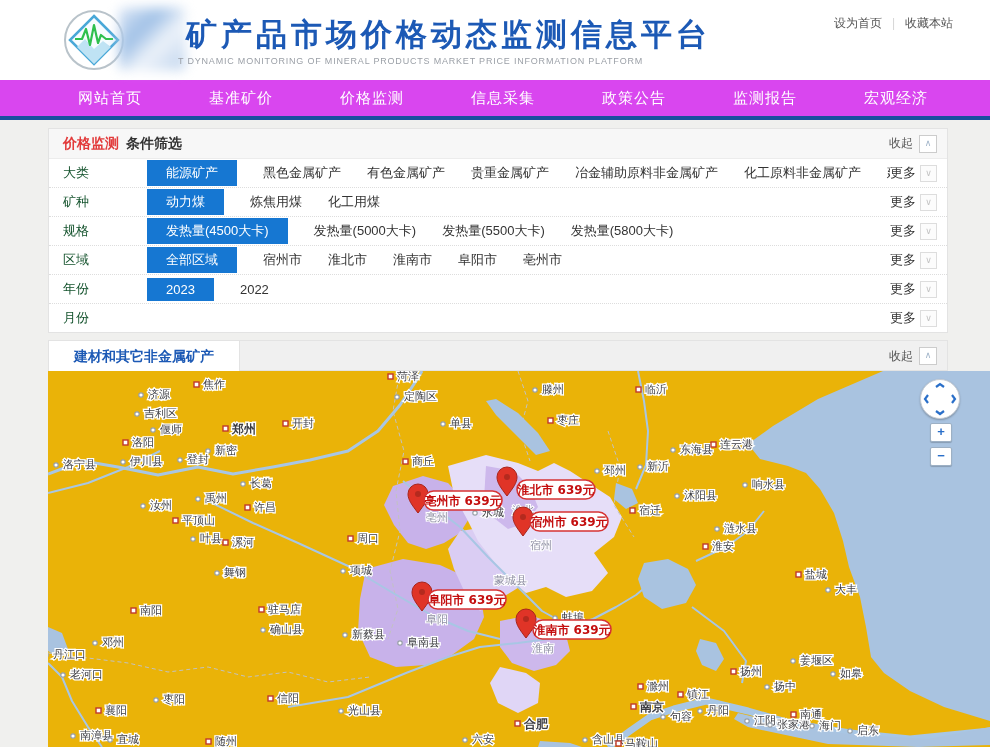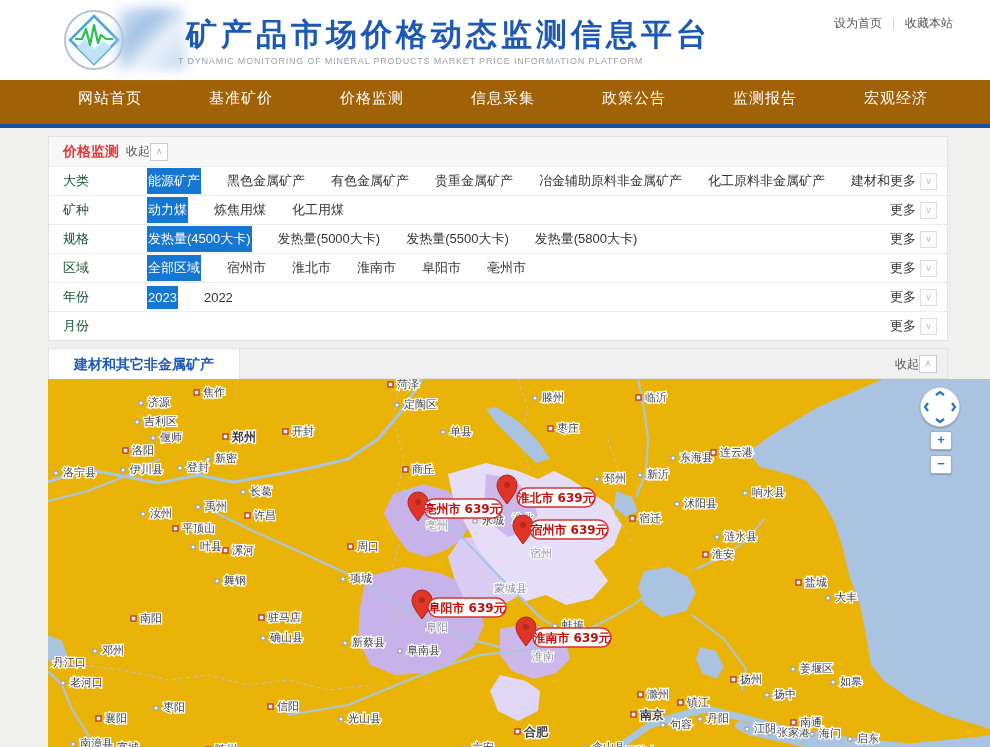--- a/index.html
+++ b/index.html
@@ -11,36 +11,36 @@
   .logo{position:absolute;left:63px;top:9px;width:62px;height:62px;}
   .redacted{position:absolute;left:119px;top:8px;width:66px;height:62px;border-radius:4px;
     background:linear-gradient(135deg,#dce7f6 0%,#9fc0e6 35%,#eef3fa 60%,#bcd2ec 100%);filter:blur(6px);}
   .title-zh{position:absolute;left:186px;top:14px;font-size:31px;font-weight:bold;color:#1c59b5;letter-spacing:4px;white-space:nowrap;}
   .title-en{position:absolute;left:178px;top:56px;font-size:9px;color:#9a9fa6;letter-spacing:0.8px;white-space:nowrap;}
   .top-links{position:absolute;right:37px;top:15px;font-size:12px;color:#555;}
   .top-links a{color:#555;}
   .top-links .sep{margin:0 10px;color:#d5d5d5;}
 
   
-  .nav{height:36px;background:#a16207;border-bottom:4px solid#1a4f9e;display:flex;align-items:center;justify-content:space-between;padding:0 62px 8px 78px;}
+  .nav{height:36px;background:#d946ef;border-bottom:4px solid#1a4f9e;display:flex;align-items:center;justify-content:space-between;padding:0 62px 0 78px;}
   .nav-item{color:#fff;font-size:15px;letter-spacing:1px;}
 
   
   .panel{width:898px;margin:8px 0 0 48px;background:#fff;border:1px solid #e3e3e3;}
   .panel-head{height:29px;background:#f7f7f7;border-bottom:1px solid #ececec;display:flex;align-items:center;padding:0 10px 0 14px;}
   .ph-red{color:#e23a3a;font-weight:bold;font-size:14px;margin-right:7px;}
   .ph-rest{color:#333;font-weight:bold;font-size:14px;flex:1;}
-  .collapse{display:flex;align-items:center;color:#555;font-size:12px;cursor:pointer;}
+  .collapse{display:flex;align-items:center;gap:6px;color:#555;font-size:12px;cursor:pointer;}
   .chev-box{display:inline-block;width:16px;height:16px;border:1px solid #ccc;background:#fff;color:#9fb3c8;font-size:9px;line-height:15px;text-align:center;}
   .f-row{display:flex;align-items:center;height:28px;border-bottom:1px dotted #ddd;padding:0 10px 0 14px;font-size:13px;}
   .f-row:last-child{border-bottom:none;}
   .f-label{width:84px;color:#14532d;flex:none;}
   .f-opts{flex:1;display:flex;align-items:center;gap:26px;white-space:nowrap;overflow:hidden;}
   .chip{color:#333;}
-  .chip.sel{background:#1677d2;color:#fff;padding:4px 1px;}
+  .chip.sel{background:#1677d2;color:#fff;padding:4px 19px;}
   .more{display:flex;align-items:center;gap:4px;color:#333;margin-left:auto;flex:none;cursor:pointer;}
   .more-box{display:inline-block;width:15px;height:15px;border:1px solid #ddd;background:#fcfcfc;color:#c3c3c3;text-align:center;line-height:14px;font-size:9px;}
 
   
   .map-head{position:relative;width:898px;margin:7px 0 0 48px;height:29px;background:#f0f0f0;border:1px solid #e3e3e3;}
   .map-tab{position:absolute;left:-1px;top:-1px;height:30px;line-height:30px;padding:0 25px;background:#fff;border:1px solid #e3e3e3;border-bottom:none;color:#1c59b5;font-weight:bold;font-size:14px;}
   .map-head .collapse{position:absolute;right:10px;top:6px;}
   .map-wrap{position:relative;width:942px;height:376px;margin-left:48px;background:#eab308;overflow:hidden;}
   .map-wrap svg{position:absolute;left:0;top:0;}
   .lbl{font-size:11px;fill:#3d3d42;paint-order:stroke;stroke:#ffffff;stroke-width:2.6px;font-family:"DejaVu Sans",sans-serif;}
@@ -77,20 +77,21 @@
     <a class="nav-item">价格监测</a>
     <a class="nav-item">信息采集</a>
     <a class="nav-item">政策公告</a>
     <a class="nav-item">监测报告</a>
     <a class="nav-item">宏观经济</a>
   </div>
 
 <div class="panel">
   <div class="panel-head">
     <span class="ph-red">价格监测</span>
+    <span class="ph-rest">条件筛选</span>
     <span class="collapse">
       <span>收起</span>
       <span class="chev-box">∧</span>
     </span>
   </div>
   <div id="filter-rows">
       <div class="f-row">
         <span class="f-label">大类</span>
         <div class="f-opts">
           <a class="chip sel">能源矿产</a>

